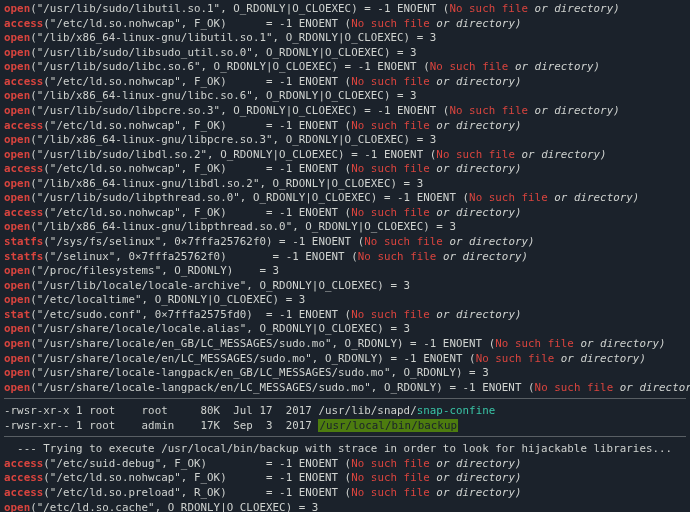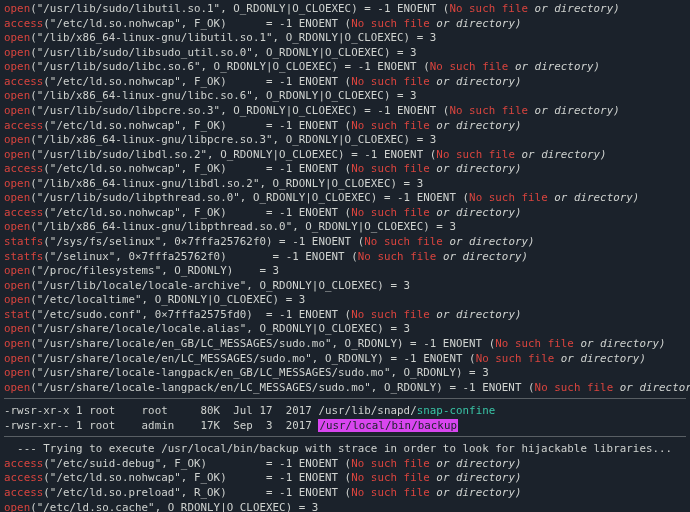--- a/index.html
+++ b/index.html
@@ -12,27 +12,27 @@
     line-height: 1.35;
     letter-spacing: 0.05px;
     width: 690px;
     height: 512px;
     overflow: hidden;
   }
   .term {
     padding: 2px 4px 0 4px;
     white-space: pre;
   }
-  .fn   { color: #d9443e; font-weight: normal; }   
+  .fn   { color: #d9443e; font-weight: bold; }   
   .call { color: #cfd2cf; }                       
   .err  { color: #d9443e; }   
   .tail { color: #cfd2cf; font-style: italic; text-align: right; }   
   .hl-path-green  { color: #39c4a6; }             
   .hl-path-rev {
-    background: #d946ef;
+    background: #4d7c0f;
     color: #1b222b;
     padding: 0 1px;
   }
   .line { display: block; }
   hr.rule {
     border: none;
     border-top: 1px solid #cfd2cf;
     margin: 3px 0 5px 0;
     opacity: 0.35;
   }

